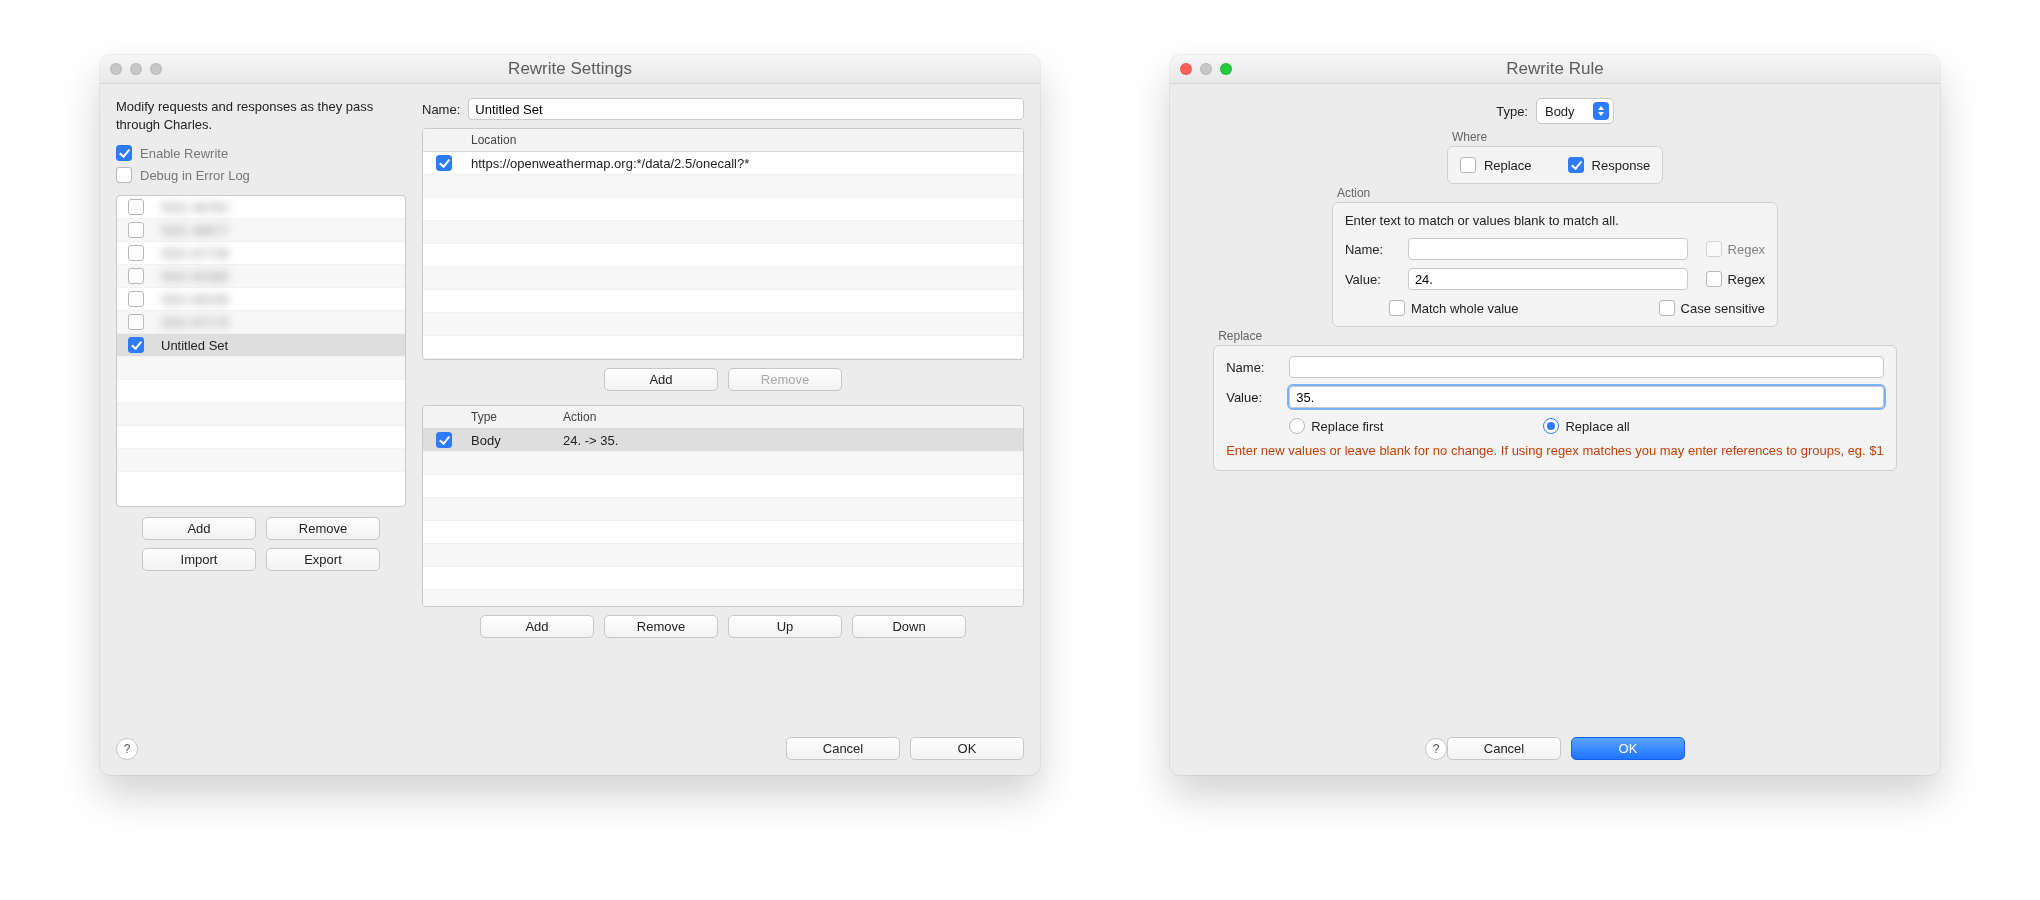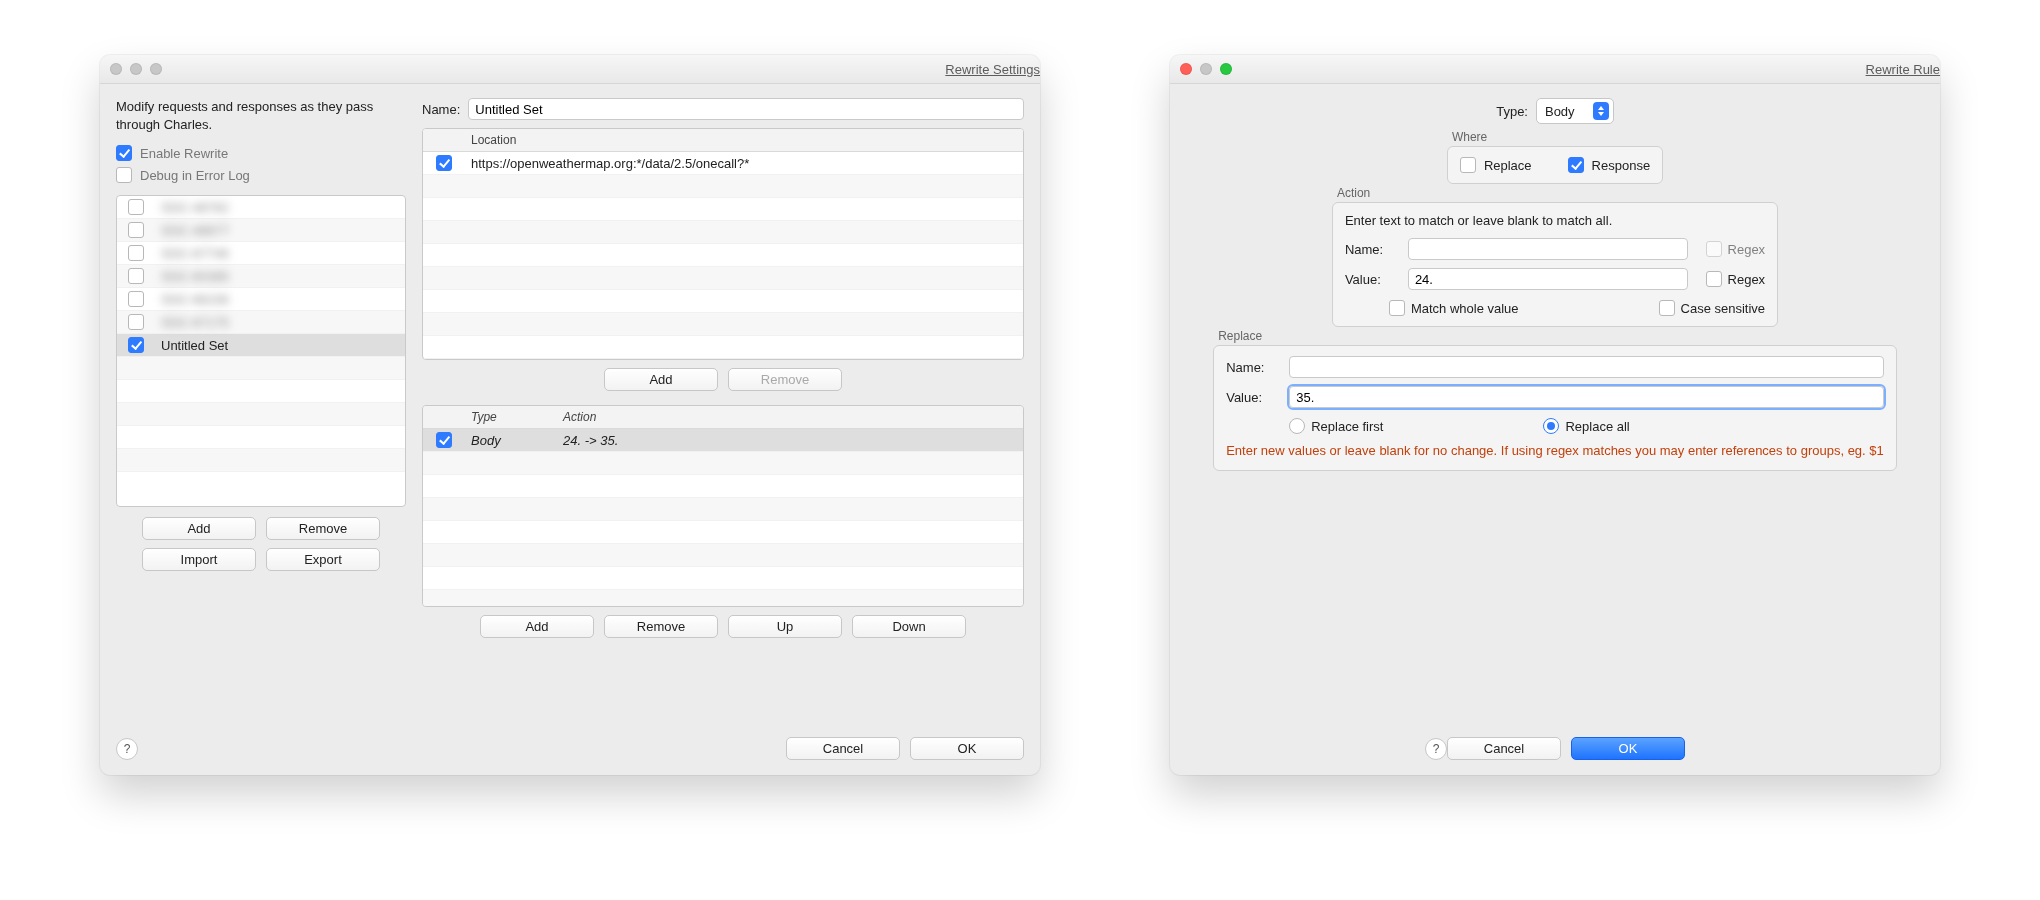--- a/index.html
+++ b/index.html
@@ -28,22 +28,22 @@
     display: flex;
     align-items: center;
     position: relative;
   }
   .traffic { display: flex; gap: 8px; padding-left: 10px; }
   .dot { width: 12px; height: 12px; border-radius: 50%; box-shadow: inset 0 0 0 1px rgba(0,0,0,.08); }
   .dot.gray { background: #c7c7c7; }
   .dot.red { background: #ff5f57; }
   .dot.green { background: #28c840; }
   .title {
-    position: absolute; left: 0; right: 0; text-align: right;
-    font-size: 13px; color: #5c5c5c; pointer-events: none; text-decoration: underline;
+    position: absolute; left: 0; right: 0; text-align: center;
+    font-size: 17px; color: #5c5c5c; pointer-events: none;
   }
   .content { padding: 14px 16px 16px 16px; }
   .row { display: flex; align-items: center; gap: 8px; }
   label.lbl { color: #222; }
   input[type=text] {
     border: 1px solid #c9c9c9; border-radius: 4px;
     padding: 3px 6px; font-size: 13px; height: 22px; box-sizing: border-box;
     background: #fff;
   }
   .list {
@@ -222,21 +222,21 @@
               <div class="list-row"></div>
               <div class="list-row alt"></div>
               <div class="list-row"></div>
             </div>
       </div>
       <div style="display:flex; gap:10px; justify-content:center; margin:8px 0 14px;">
         <div class="btn" style="width:80px; text-align:center;">Add</div>
         <div class="btn disabled" style="width:80px; text-align:center;">Remove</div>
       </div>
 
-      <div class="list" style="height:200px;font-style:italic;">
+      <div class="list" style="height:200px;">
         <div class="list-header" style="display:flex;">
           <div class="cell" style="width:30px;"></div>
           <div class="cell" style="width:80px;">Type</div>
           <div class="cell" style="flex:1;">Action</div>
         </div>
         <div id="rule-rows">
               <div class="list-row sel">
                 <div class="cell" style="width:30px;display:flex;justify-content:center;">
                   <span class="chk checked"></span>
                 </div>
@@ -296,21 +296,21 @@
         </div>
         <div class="row" style="gap:8px; flex:1;">
           <span class="chk checked"></span>
           <span>Response</span>
         </div>
       </div>
     </div>
 
     <div class="group">
       <div class="group-title">Action</div>
-      <div class="small" style="color:#222; margin-bottom:10px;">Enter text to match or leave blank to match all.</div>
+      <div class="small" style="color:#222; margin-bottom:10px;">Enter text to match or values blank to match all.</div>
       <div class="row" style="margin-bottom:8px;">
         <label class="lbl" style="width:55px;">Name:</label>
         <input type="text" style="flex: 1 1 0%;" value="">
         <div class="row" style="gap:6px; margin-left:10px; opacity:.55;">
           <span class="chk"></span>
           <span>Regex</span>
         </div>
       </div>
       <div class="row" style="margin-bottom:10px;">
         <label class="lbl" style="width:55px;">Value:</label>

